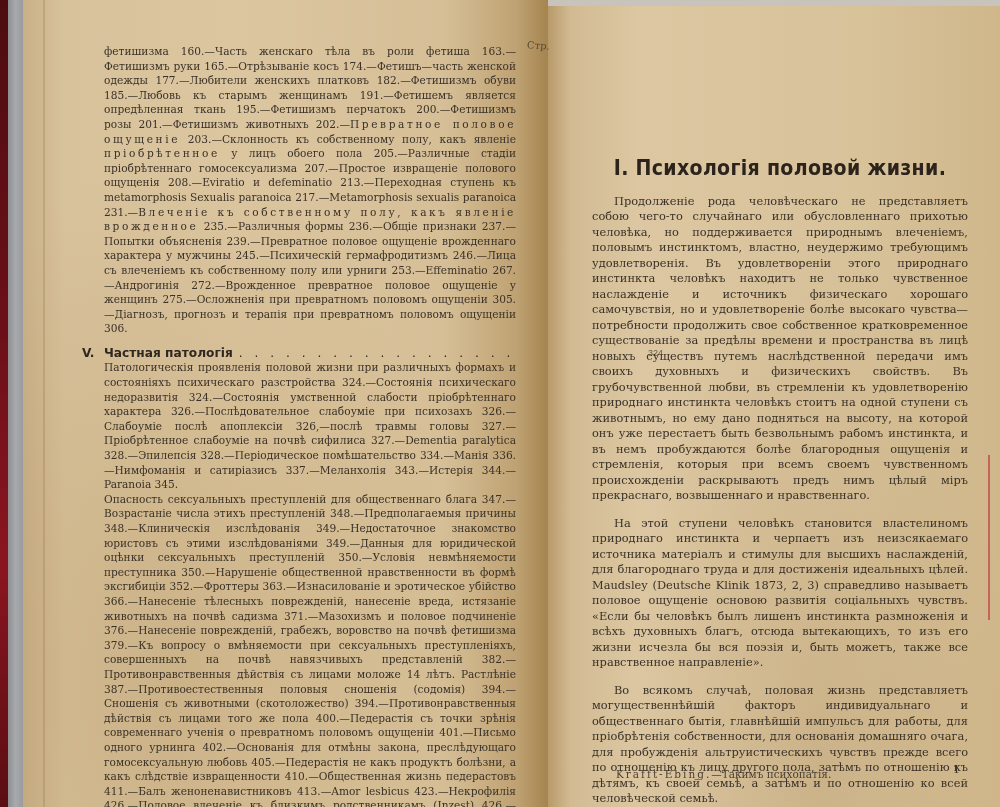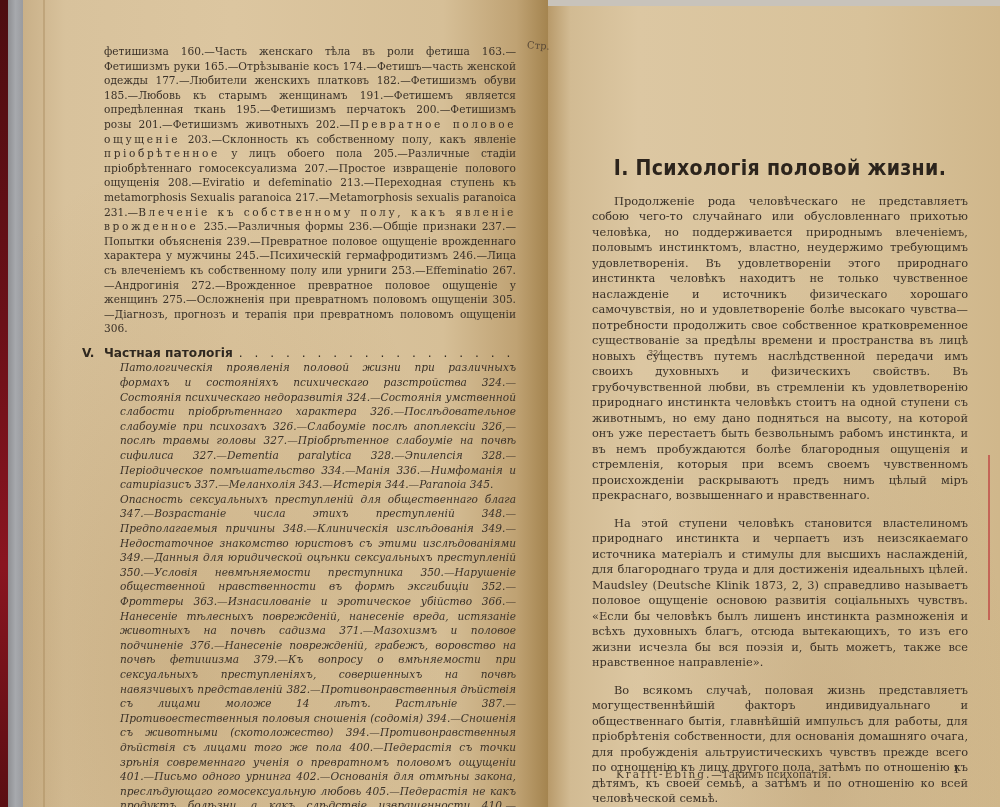--- a/index.html
+++ b/index.html
@@ -52,21 +52,21 @@
     font-weight: bold; font-size: 12.2px; color: #2f2820;
     display: flex; align-items: baseline; margin-top: 6px; margin-left: -22px;
     white-space: nowrap;
   }
   .section-head .num { width: 22px; }
   .section-head .dots { flex: 1; overflow: hidden; letter-spacing: 4px; font-weight: normal; }
   .section-head .pg {
     position: absolute; left: 544px; font-family: Liberation Sans, sans-serif;
     font-weight: normal; font-size: 9px; color: #6b5a45;
   }
-  .section-body { margin-left: 16px; font-style: italic; }
+  .section-body { margin-left: 0; }
   .right-content {
     position: absolute; left: 580px; top: 160px; width: 400px;
     font-size: 11.4px; line-height: 15.5px; text-align: justify;
   }
   .chapter-title {
     text-align: center; font-family: "DejaVu Sans", "Liberation Sans", sans-serif;
     font-weight: bold; font-size: 19px; letter-spacing: 0.3px; color: #2c241c;
     margin: 0 0 18px 0; transform: scaleY(1.15);
   }
   .para { margin: 12px; text-indent: 22px; }

